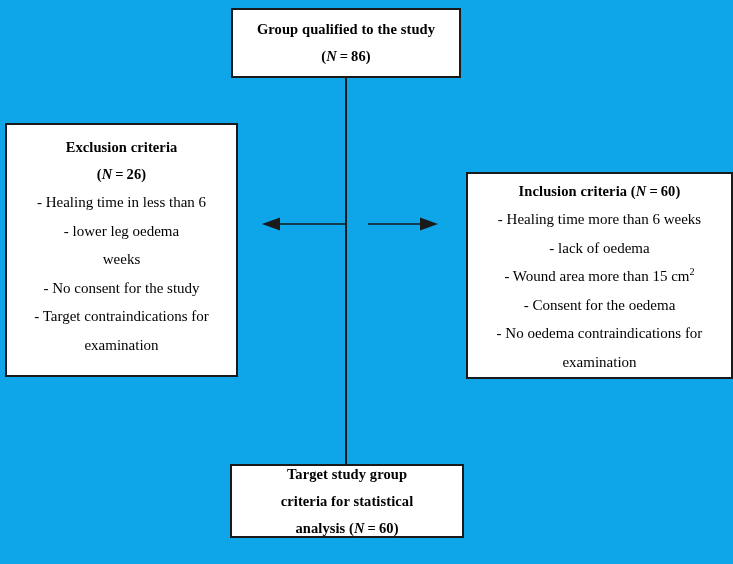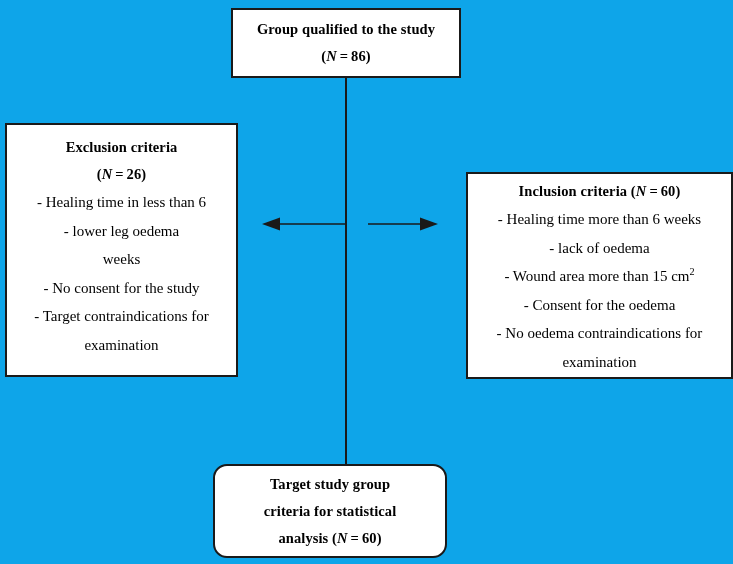--- a/index.html
+++ b/index.html
@@ -76,25 +76,24 @@
     left: 458px;
     top: 172px;
     width: 267px;
     height: 207px;
     justify-content: flex-start;
     margin-left: 8px;
   }
 
   
   #box-bottom {
-    left: 213px;
+    left: 230px;
     top: 464px;
     width: 234px;
-    height: 94px;
-    border-radius: 14px;
+    height: 74px;
   }
 
   
   .v-line {
     position: absolute;
     background: #1a1a1a;
     z-index: 1;
   }
   #trunk-line {
     left: 345px;

